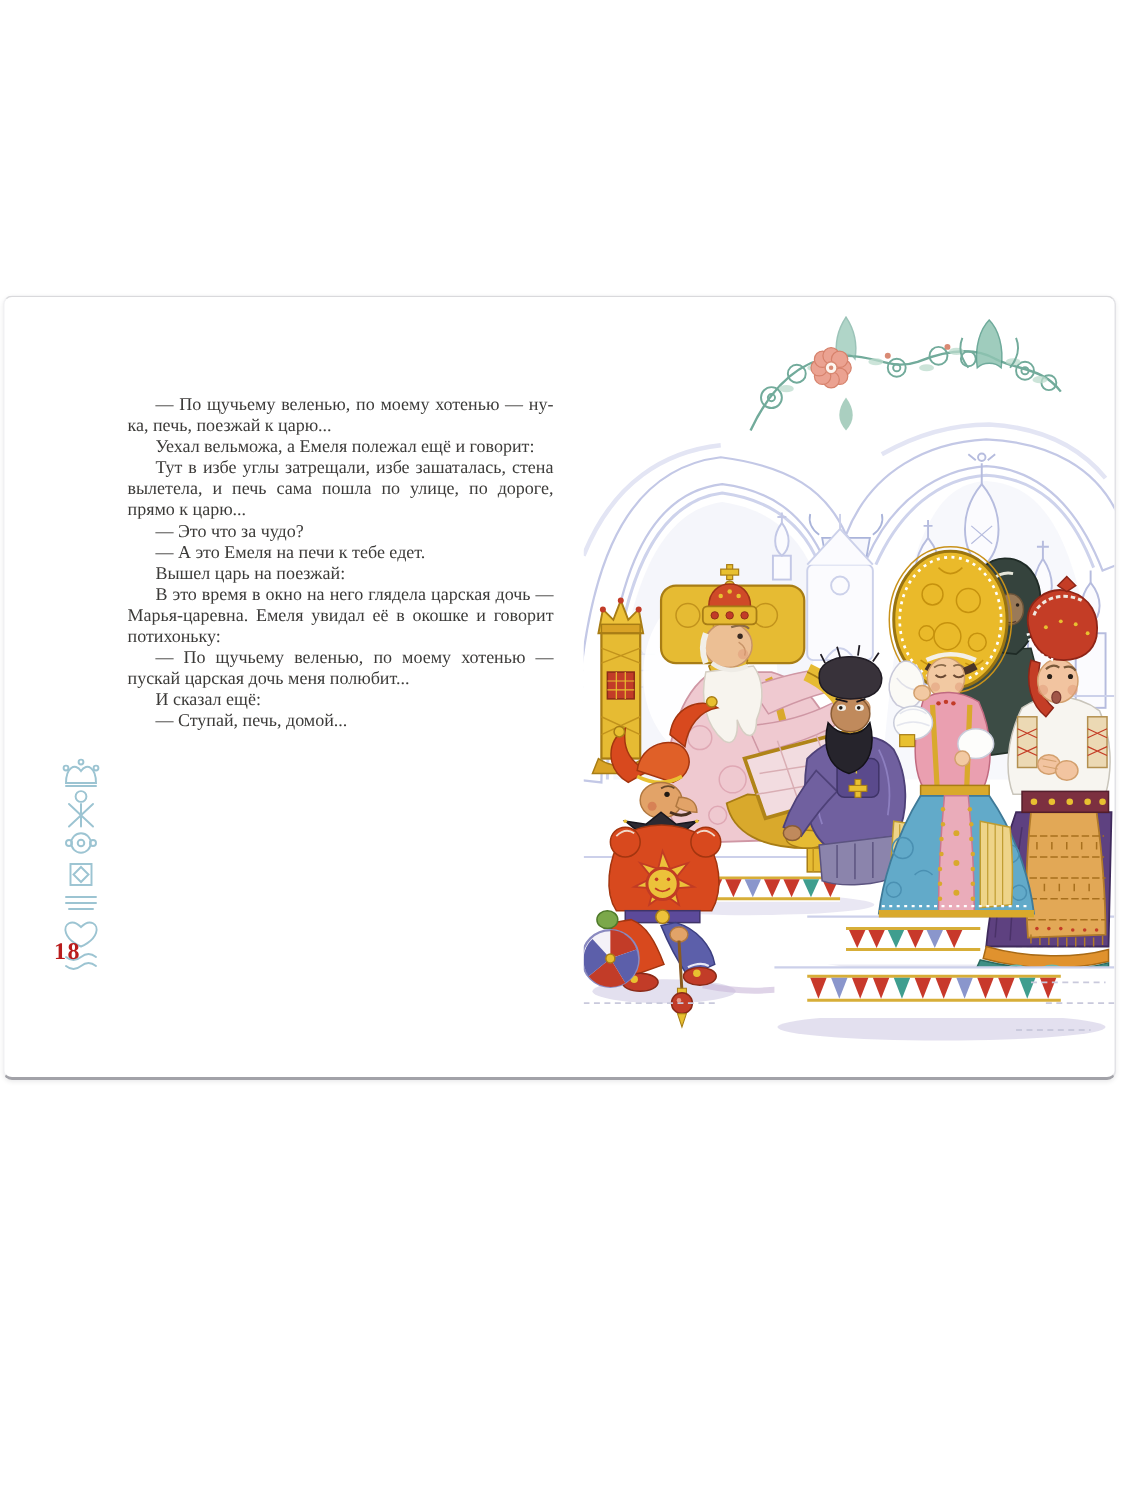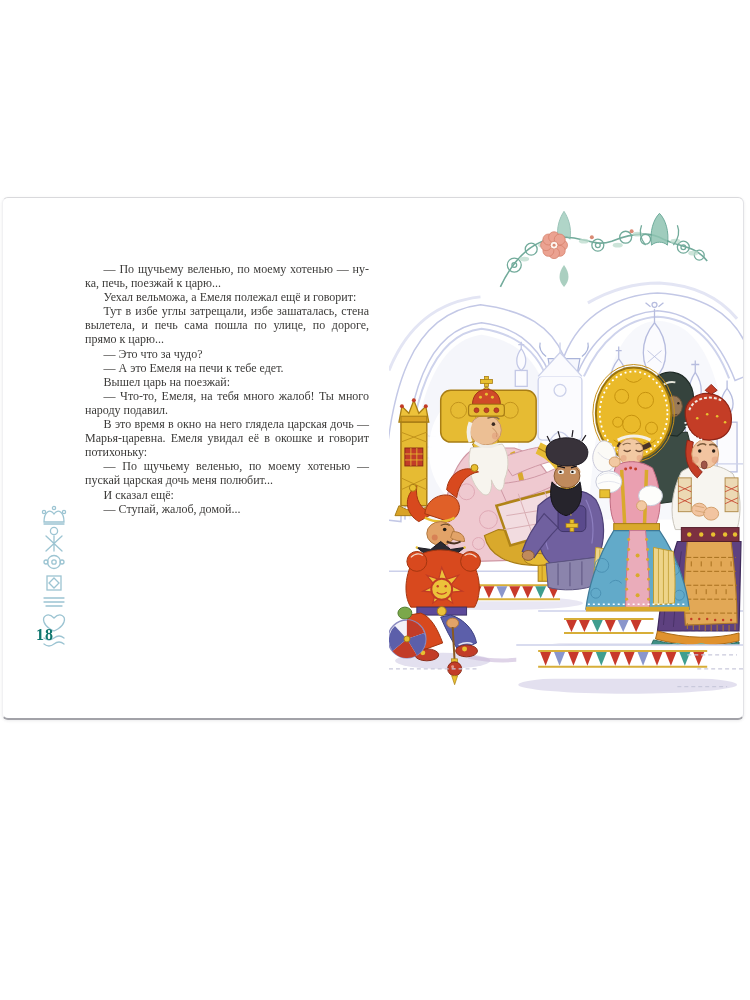--- a/index.html
+++ b/index.html
@@ -13,21 +13,21 @@
   }
   .page-left{position:absolute;left:0;top:0;width:386px;height:100%;}
   .page-right{position:absolute;left:386px;top:0;width:354px;height:100%;overflow:hidden;}
   .text-block{
     position:absolute;left:82px;top:64px;width:284px;
     color:#3b3a38;font-size:12px;line-height:14.1px;text-align:justify;
   }
   .para{margin:0;text-indent:1.55em;}
   .margin-ornament{position:absolute;left:30px;top:306px;width:42px;height:150px;}
   .page-number{
-    position:absolute;left:33px;top:428px;color:#0f766e;
+    position:absolute;left:33px;top:428px;color:#b91c1c;
     font-size:16px;letter-spacing:1px;font-weight:600;
   }
   .illu{position:absolute;left:0;top:2px;}
 </style>
 </head>
 <body>
 
 <div class="canvas">
   <div class="spread">
 
@@ -67,30 +67,29 @@
           <p class="para">Тут в избе углы затрещали, избе зашаталась, стена вылетела, и печь сама пошла по улице, по дороге, прямо к царю...</p>
 
 
           <p class="para">— Это что за чудо?</p>
 
 
           <p class="para">— А это Емеля на печи к тебе едет.</p>
 
           <p class="para">Вышел царь на поезжай:</p>
 
-          <p class="para">— Что-то, Емеля, на тебя много жалоб! Ты много народу подавил.</p>
 
 
           <p class="para">В это время в окно на него глядела царская дочь — Марья-царевна. Емеля увидал её в окошке и говорит потихоньку:</p>
 
           <p class="para">— По щучьему веленью, по моему хотенью — пускай царская дочь меня полюбит...</p>
 
           <p class="para">И сказал ещё:</p>
 
-          <p class="para">— Ступай, жалоб, домой...</p>
+          <p class="para">— Ступай, печь, домой...</p>
 
         </div>
     </div>
 
     <div class="page-right">
       <svg class="illu" width="354" height="506" viewBox="0 0 356 506">
 
         <g stroke="#d7daee" fill="none" stroke-width="1">
           <path d="M0,236 H48 M0,247 H44 M0,258 H40"></path>
           <path d="M6,236 q7,-12 14,0 M26,236 q7,-12 14,0"></path>

